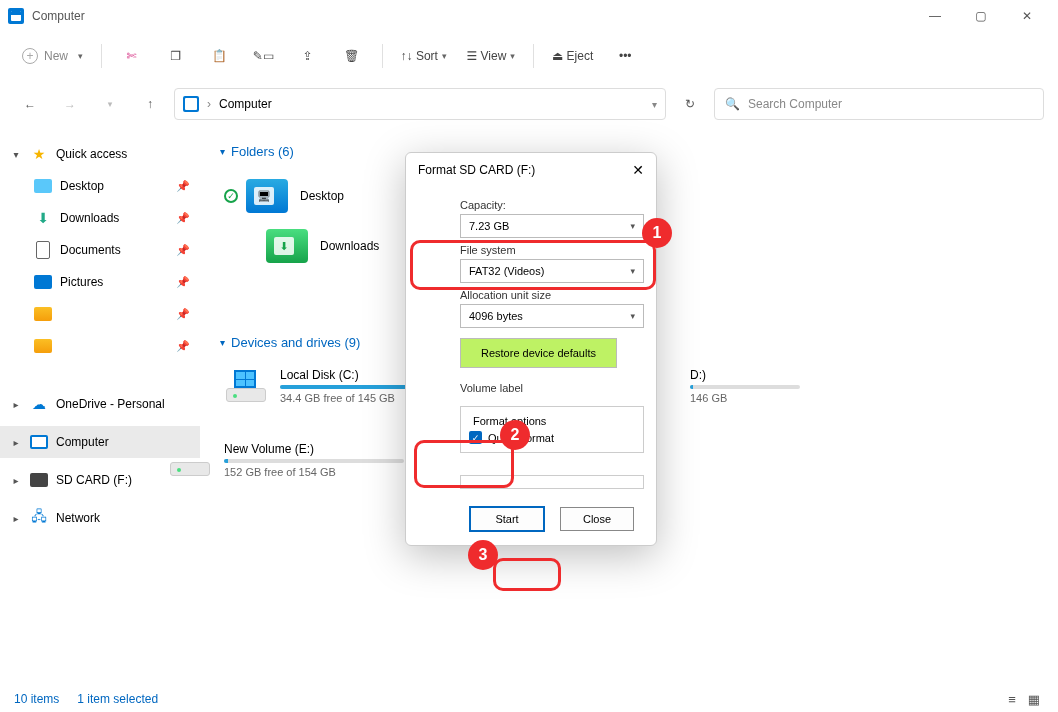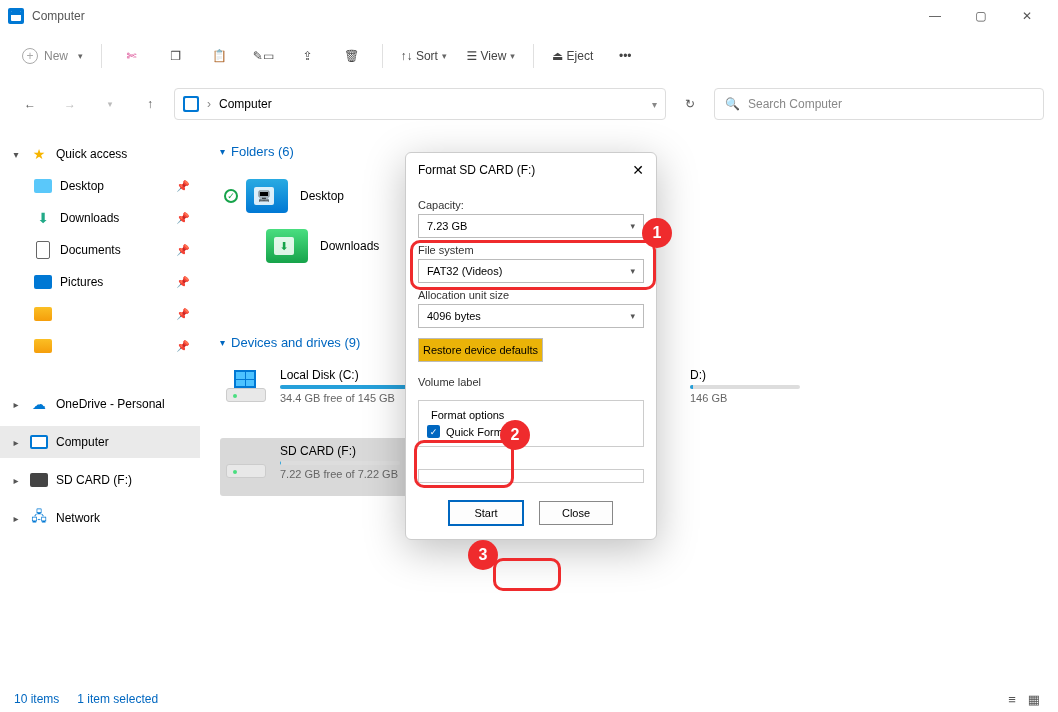--- a/index.html
+++ b/index.html
@@ -82,25 +82,25 @@
 
 
 .statusbar { height:26px; display:flex; align-items:center; padding:0 14px; gap:18px; font-size:12px; color:#0067c0; position:absolute; bottom:0; left:0; right:0;}
 .view-toggle{margin-left:auto;display:flex;gap:2px;}
 .vt-btn{width:20px;height:18px;display:flex;align-items:center;justify-content:center;font-size:13px;color:#555;}
 
 
 .dialog { position:absolute; left:405px; top:152px; width:252px; background:#fff; border:1px solid #ccc; border-radius:6px; box-shadow:0 10px 40px rgba(0,0,0,0.25); z-index:100; font-size:11px;}
 .dlg-title{height:34px;display:flex;align-items:center;padding:0 12px;border-bottom:none;font-size:12px;}
 .dlg-close{margin-left:auto;font-size:14px;cursor:pointer;}
-.dlg-body{padding:6px 12px 14px;}
+.dlg-body{padding:6px 12px 14px;margin-left:42px;}
 .dlg-label{font-size:11px;color:#333;margin-top:6px;margin-bottom:3px;}
 .dlg-field{height:24px;border:1px solid #bbb;background:#fff;display:flex;align-items:center;padding:0 8px;font-size:11px;position:relative;justify-content:space-between;}
 .dlg-field .dd{font-size:9px;color:#555;}
-.dlg-btn{height:24px;border:1px solid #bbb;background:#eab308;padding:0 4px;font-size:11px;display:inline-flex;align-items:center;margin-top:10px;}
+.dlg-btn{height:30px;border:1px solid #bbb;background:#bef264;padding:0 20px;font-size:11px;display:inline-flex;align-items:center;margin-top:10px;}
 .dlg-group{border:1px solid #ccc;margin-top:12px;padding:8px;}
 .dlg-group-title{font-size:11px;margin-top:-14px;background:#fff;display:inline-block;padding:0 4px;}
 .chk{display:flex;align-items:center;gap:6px;margin-top:4px;}
 .chkbox{width:13px;height:13px;background:#0067c0;border-radius:2px;display:flex;align-items:center;justify-content:center;color:#fff;font-size:9px;}
 .dlg-progress{height:14px;border:1px solid #ccc;margin-top:22px;}
 .dlg-actions{display:flex;gap:16px;justify-content:center;margin-top:18px;}
 .dlg-act{width:74px;height:24px;border:1px solid #888;background:#fdfdfd;font-size:11px;display:flex;align-items:center;justify-content:center;}
 .dlg-act.primary{border:1px solid #0067c0;outline:1px solid #0067c0;}
 
 
@@ -303,20 +303,32 @@
       </div>
       <div class="drive-item" style="margin-left:170px;">
         <div class="drive-info">
           <div class="drive-name">D:)</div>
           <div class="progress" style="width:110px;">
               <div class="progress-fill" style="width:3%;"></div>
             </div>
           <div class="drive-free">146 GB</div>
         </div>
       </div>
+      <div class="drive-item" style="margin-left:-56px;">
+        <div class="drive-icon">
+            <div class="drive-base"></div>
+          </div>
+        <div class="drive-info">
+          <div class="drive-name">New Volume (E:)</div>
+          <div class="progress">
+              <div class="progress-fill" style="width:2%;"></div>
+            </div>
+          <div class="drive-free">152 GB free of 154 GB</div>
+        </div>
+      </div>
       <div class="drive-item selected" style="width:190px;margin-top:2px;">
         <div class="drive-icon">
             <div class="drive-base"></div>
           </div>
         <div class="drive-info">
           <div class="drive-name">SD CARD (F:)</div>
           <div class="progress" style="width:120px;">
               <div class="progress-fill" style="width:1%;"></div>
             </div>
           <div class="drive-free" style="white-space:nowrap;overflow:hidden;width:120px;">7.22 GB free of 7.22 GB</div>

